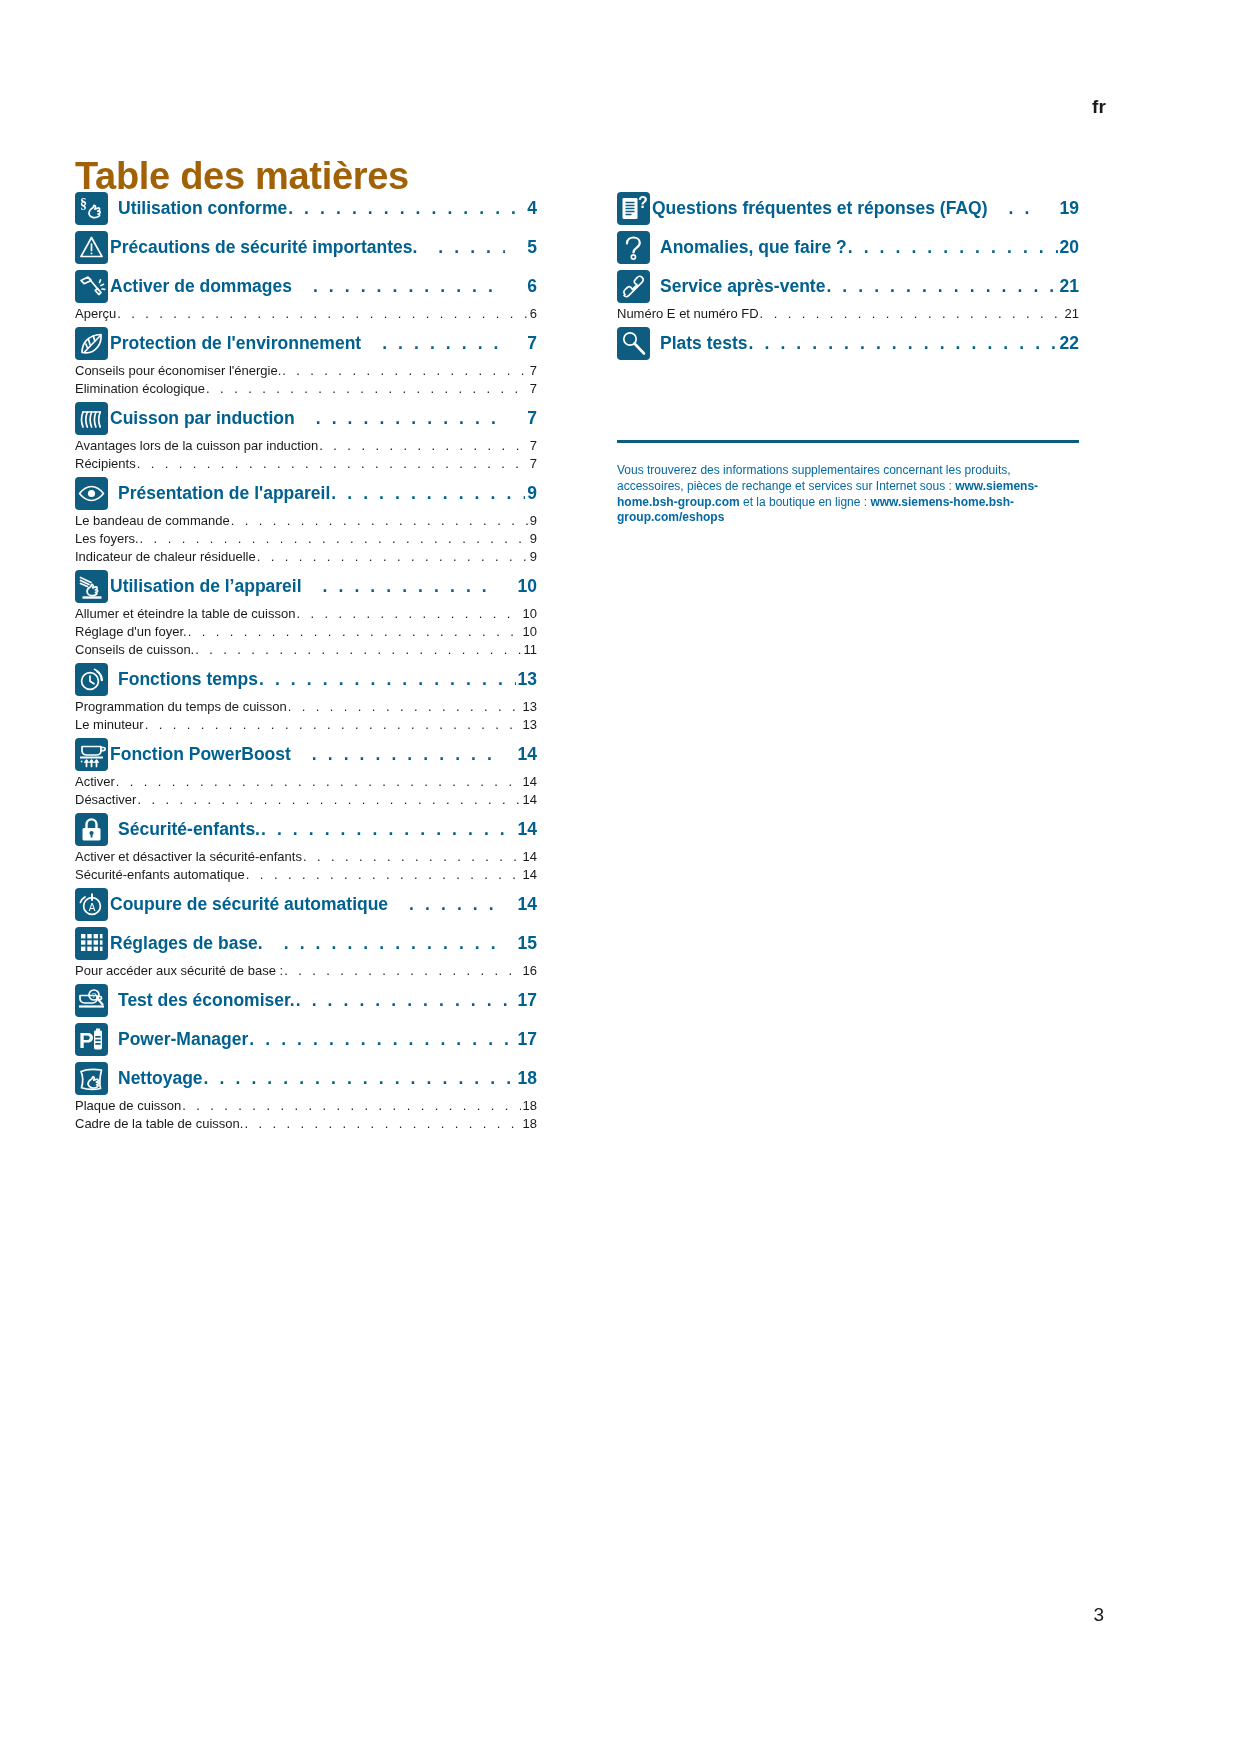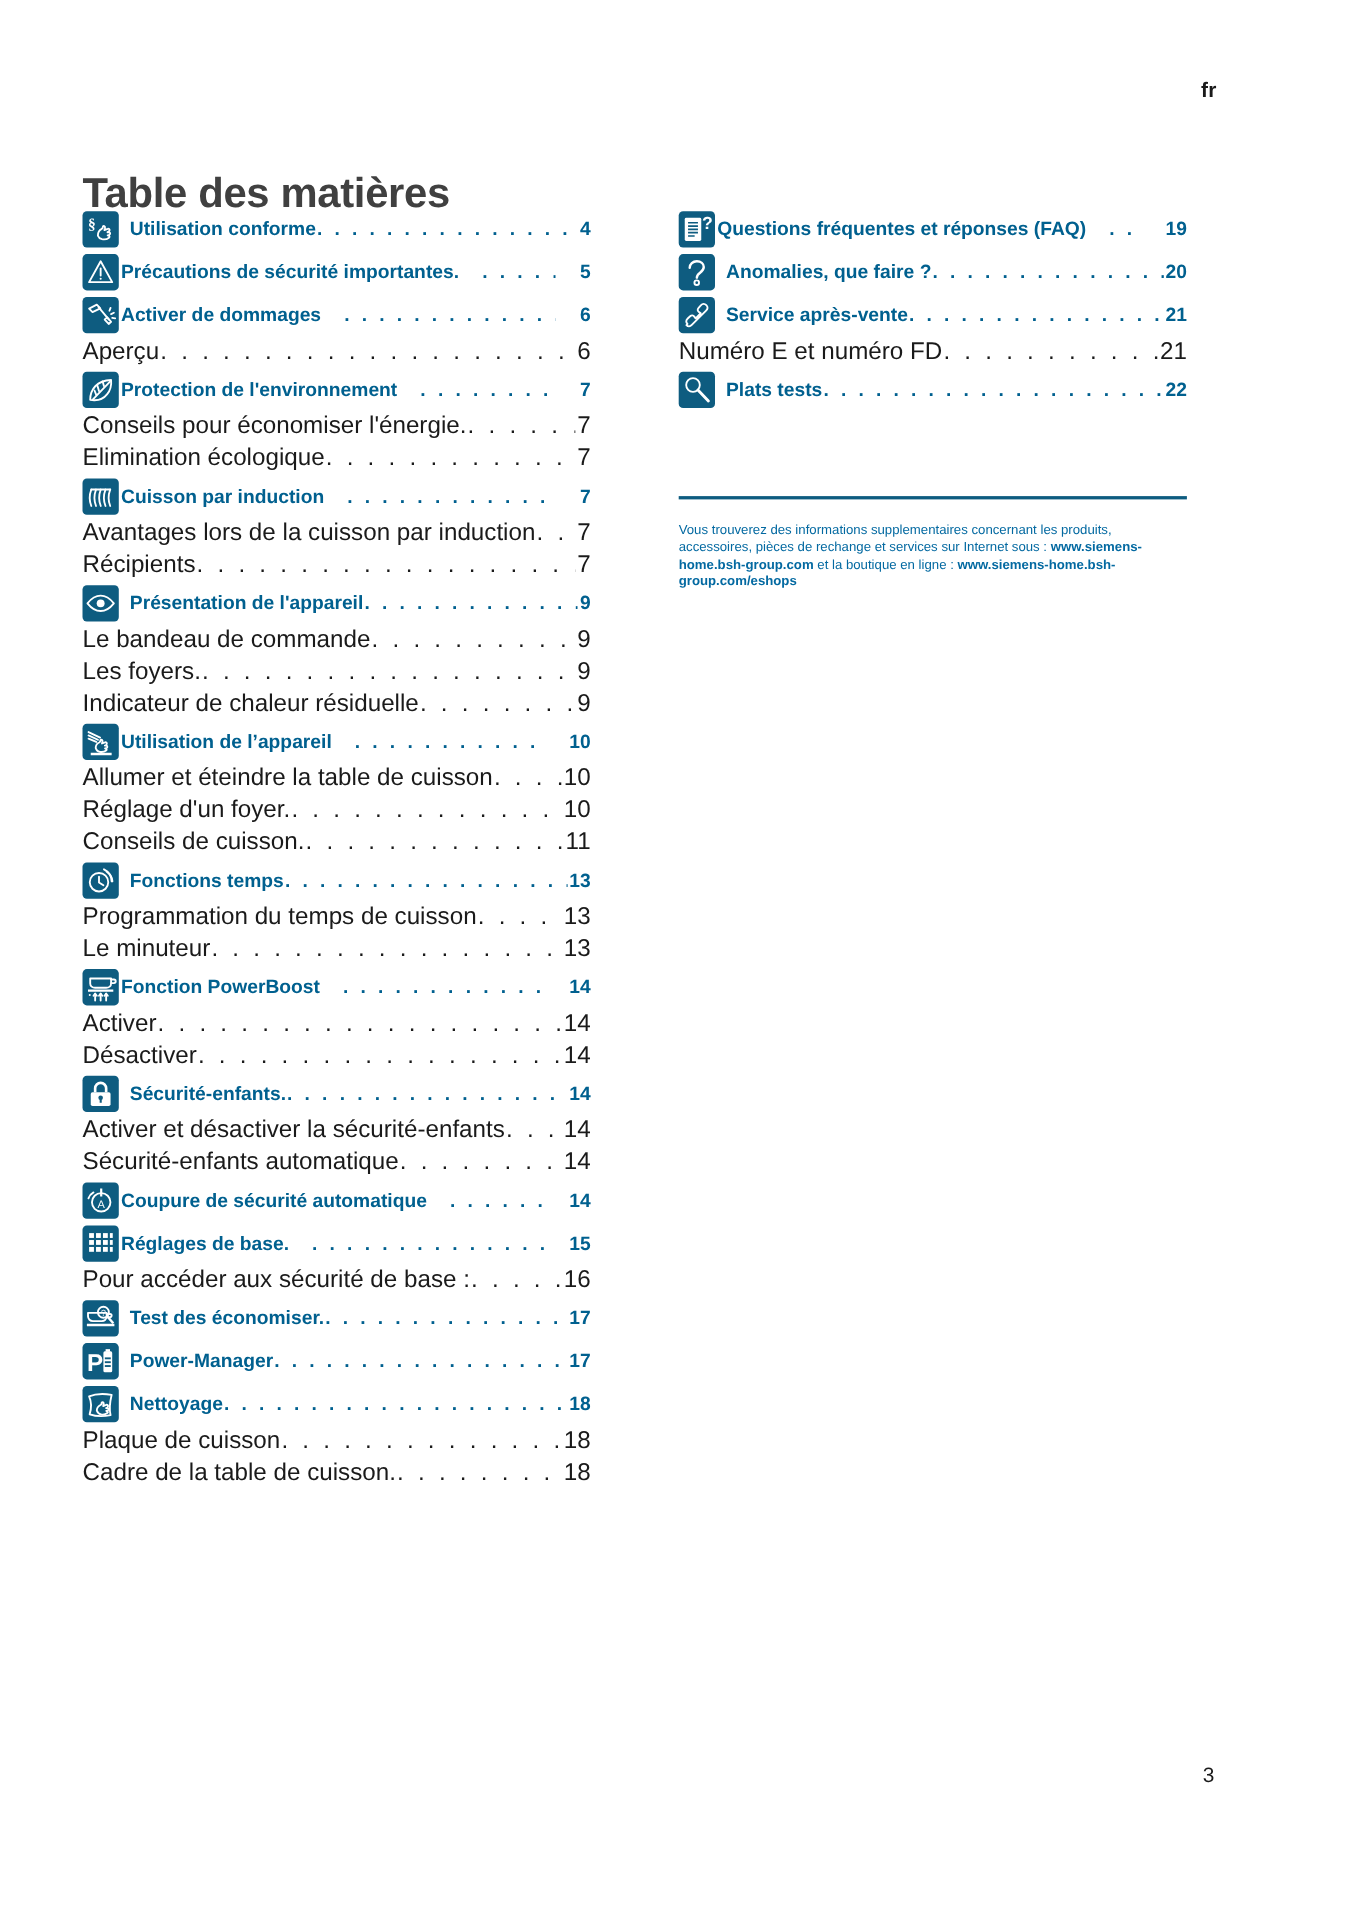--- a/index.html
+++ b/index.html
@@ -15,42 +15,42 @@
     color: #1a1a1a;
     overflow: hidden;
   }
   .page {
     position: absolute;
     inset: 0;
   }
   
   .lang-marker {
     position: absolute;
-    top: 72px;
+    top: 96px;
     right: 135px;
     font-size: 19px;
     font-weight: bold;
     color: #1a1a1a;
     letter-spacing: 0.2px;
   }
   .folio {
     position: absolute;
     bottom: 128px;
     right: 137px;
     font-size: 19px;
     color: #1a1a1a;
   }
   
   .doc-title {
     position: absolute;
     left: 75px;
     top: 130px;
     font-size: 38px;
     font-weight: bold;
-    color: #404040;
+    color: #a16207;
     letter-spacing: -0.3px;
   }
   
   .cols {
     position: absolute;
     left: 75px;
     top: 196px;
     width: 1090px;
     display: flex;
     gap: 42px;
@@ -113,21 +113,21 @@
   }
   .chapter .leader { color: #00608F; }
   .page-num {
     white-space: nowrap;
     padding-left: 1px;
   }
   
   .sub {
     display: flex;
     align-items: center;
-    font-size: 22px;
+    font-size: 13px;
     font-weight: normal;
     color: #1a1a1a;
     margin-top: 3px;
   }
   .sub:first-of-type { margin-top: 6px; }
   .sub .leader {
     color: #1a1a1a;
     letter-spacing: 3.4px;
     font-weight: normal;
   }

